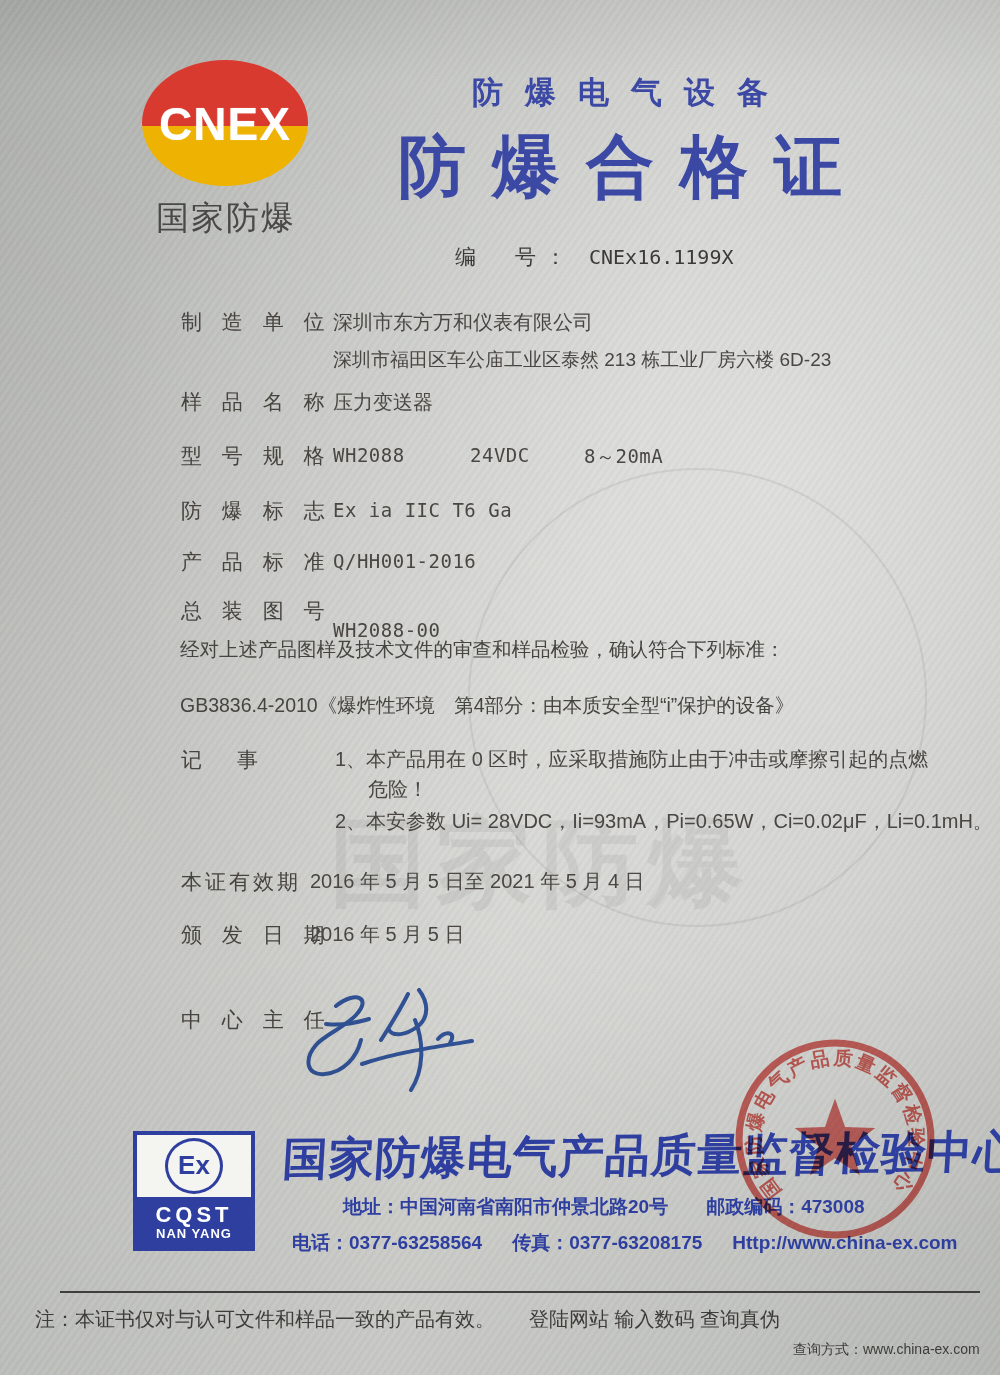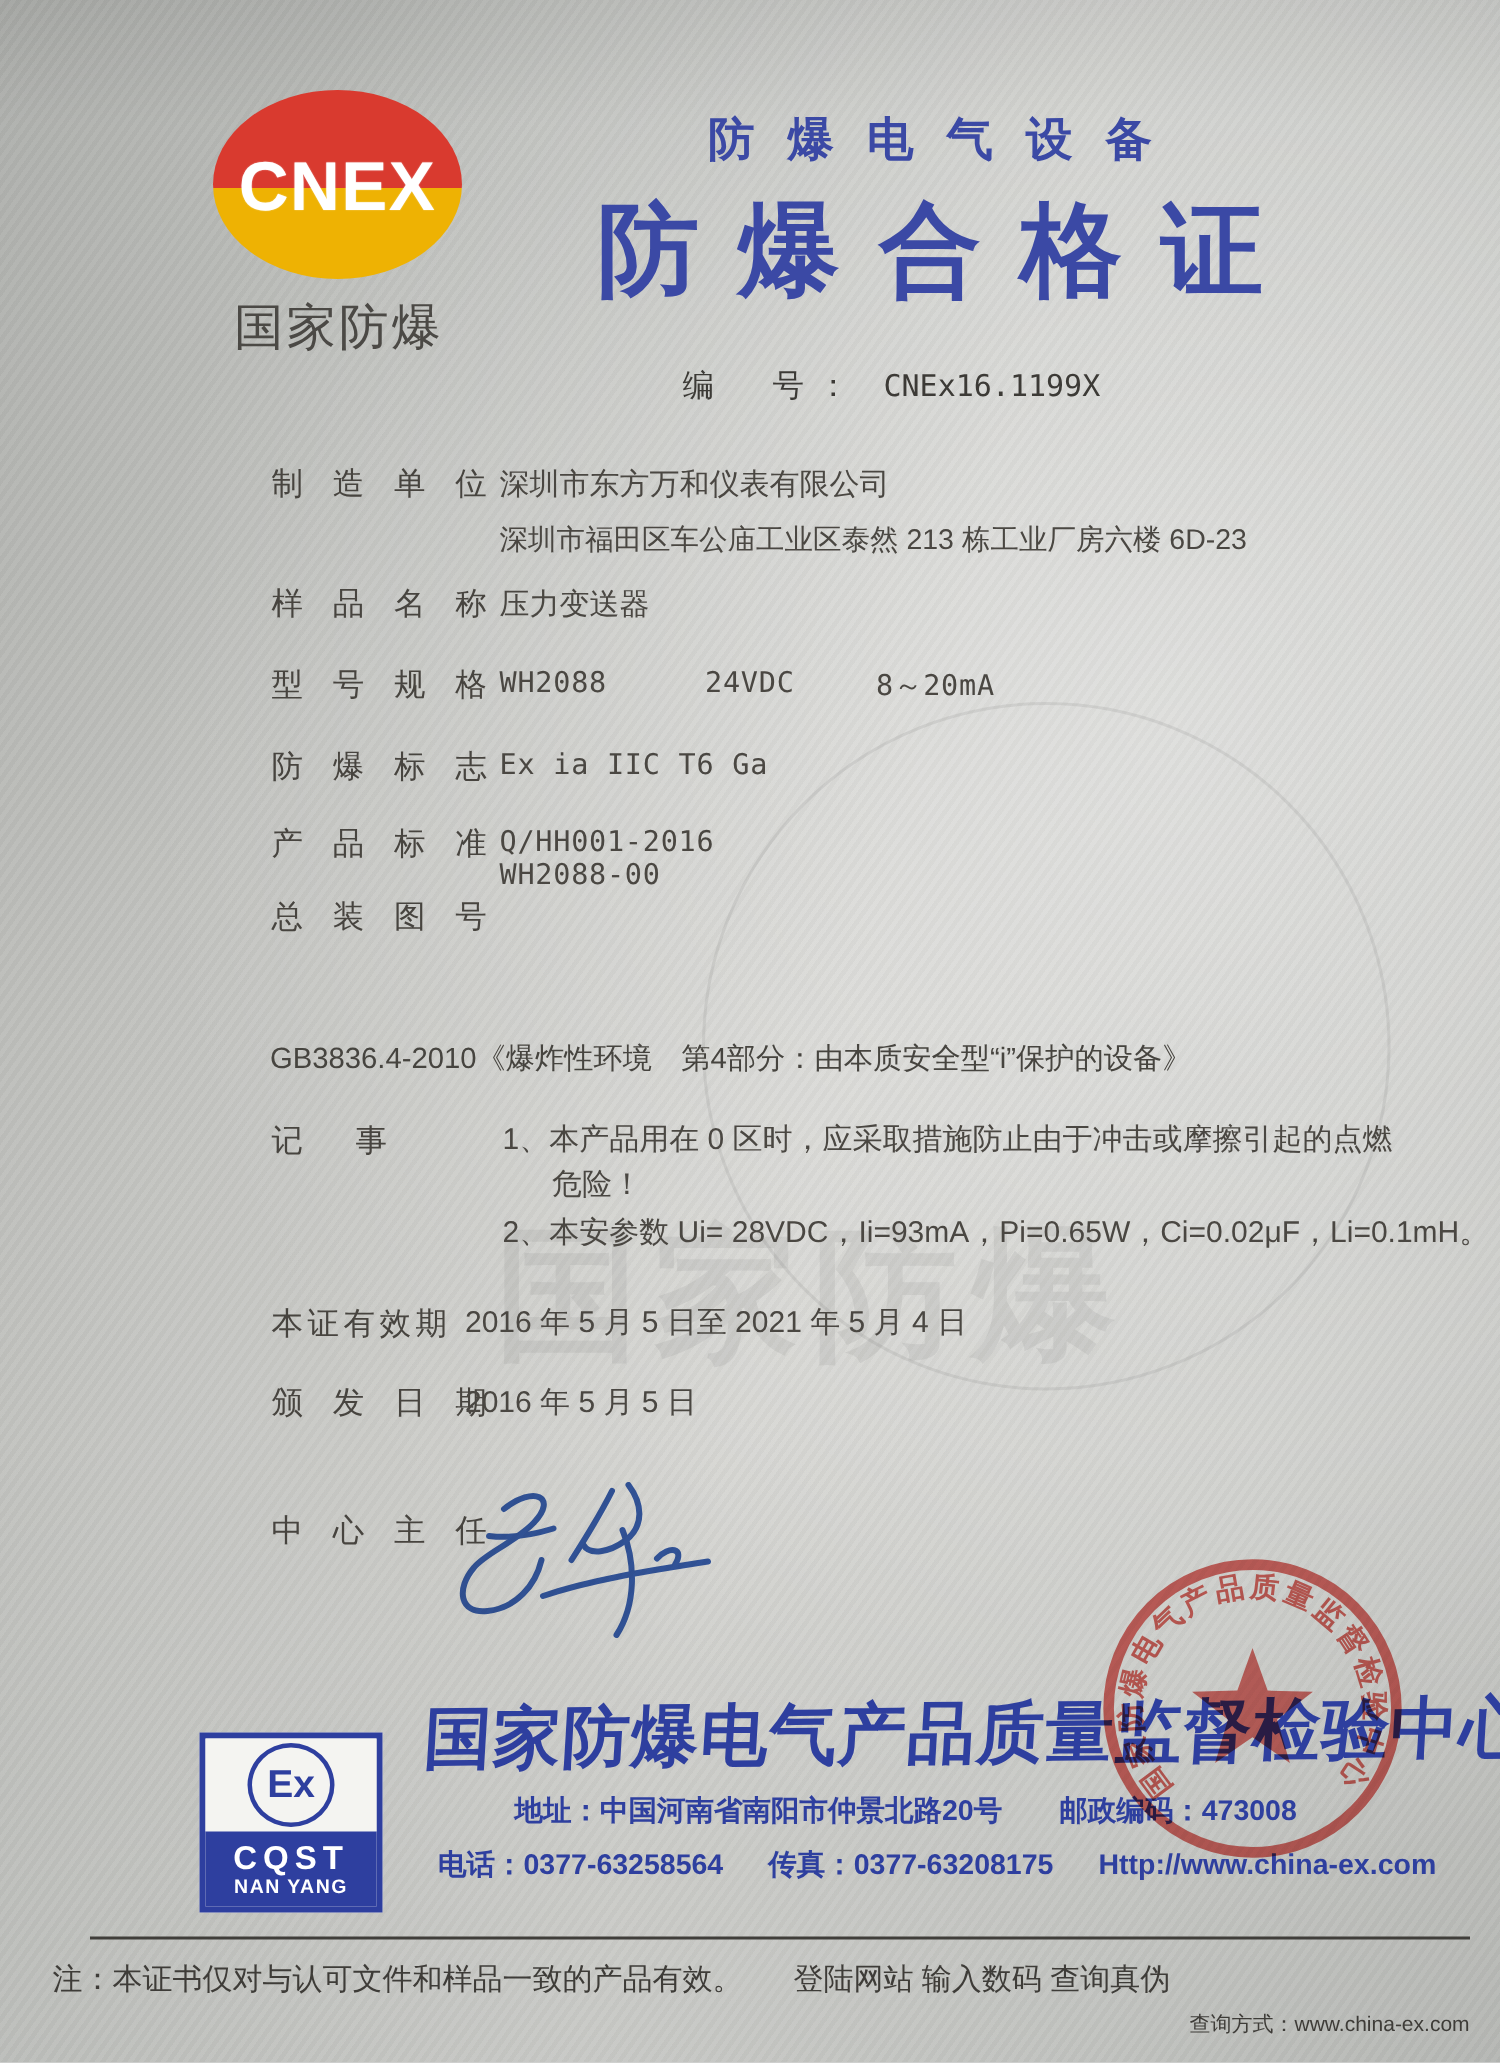--- a/index.html
+++ b/index.html
@@ -71,21 +71,21 @@
   }
   .fvalue{
     left:333px;font-size:20px;color:#4a4742;white-space:nowrap;
   }
   .mono{font-family:"DejaVu Sans Mono",monospace;font-size:19px;letter-spacing:.5px;}
   .conf{left:180px;font-size:19.5px;color:#46443f;white-space:nowrap;}
 
   
   .badge{
     left:133px;top:1131px;width:122px;height:120px;
-    border:4px solid #2e3f9f;background:#f2f2ef;box-sizing:border-box;margin-top:24px;
+    border:4px solid #2e3f9f;background:#f2f2ef;box-sizing:border-box;
   }
   .badge .top{
     height:55%;display:flex;align-items:center;justify-content:center;background:#f4f4f1;
   }
   .badge .circle{
     width:52px;height:50px;border:3px solid #2e3f9f;border-radius:50%;
     display:flex;align-items:center;justify-content:center;
     color:#2e3f9f;font-weight:bold;font-size:26px;
   }
   .badge .bottom{
@@ -149,22 +149,23 @@
   <div class="abs fvalue mono" style="top:444px;left:470px">24VDC</div>
   <div class="abs fvalue mono" style="top:444px;left:584px">8～20mA</div>
 
   <div class="abs flabel" style="top:497px">防 爆 标 志</div>
   <div class="abs fvalue mono" style="top:499px">Ex ia IIC T6 Ga</div>
 
   <div class="abs flabel" style="top:548px">产 品 标 准</div>
   <div class="abs fvalue mono" style="top:550px">Q/HH001-2016</div>
 
   <div class="abs flabel" style="top:597px">总 装 图 号</div>
-  <div class="abs fvalue mono" style="top:572px">WH2088-00</div>
-
+  <div class="abs fvalue mono" style="top:619px">WH2088-00</div>
+
+  <div class="abs conf" style="top:636px">经对上述产品图样及技术文件的审查和样品检验，确认符合下列标准：</div>
   <div class="abs conf" style="top:692px">GB3836.4-2010《爆炸性环境　第4部分：由本质安全型“i”保护的设备》</div>
 
   <div class="abs flabel" style="top:746px">记　事</div>
   <div class="abs fvalue" style="top:746px;left:335px">1、本产品用在 0 区时，应采取措施防止由于冲击或摩擦引起的点燃</div>
   <div class="abs fvalue" style="top:776px;left:368px">危险！</div>
   <div class="abs fvalue" style="top:808px;left:335px">2、本安参数 Ui= 28VDC，Ii=93mA，Pi=0.65W，Ci=0.02μF，Li=0.1mH。</div>
 
   <div class="abs flabel" style="top:868px;letter-spacing:3px">本证有效期</div>
   <div class="abs fvalue" style="top:868px;left:310px">2016 年 5 月 5 日至 2021 年 5 月 4 日</div>
 

